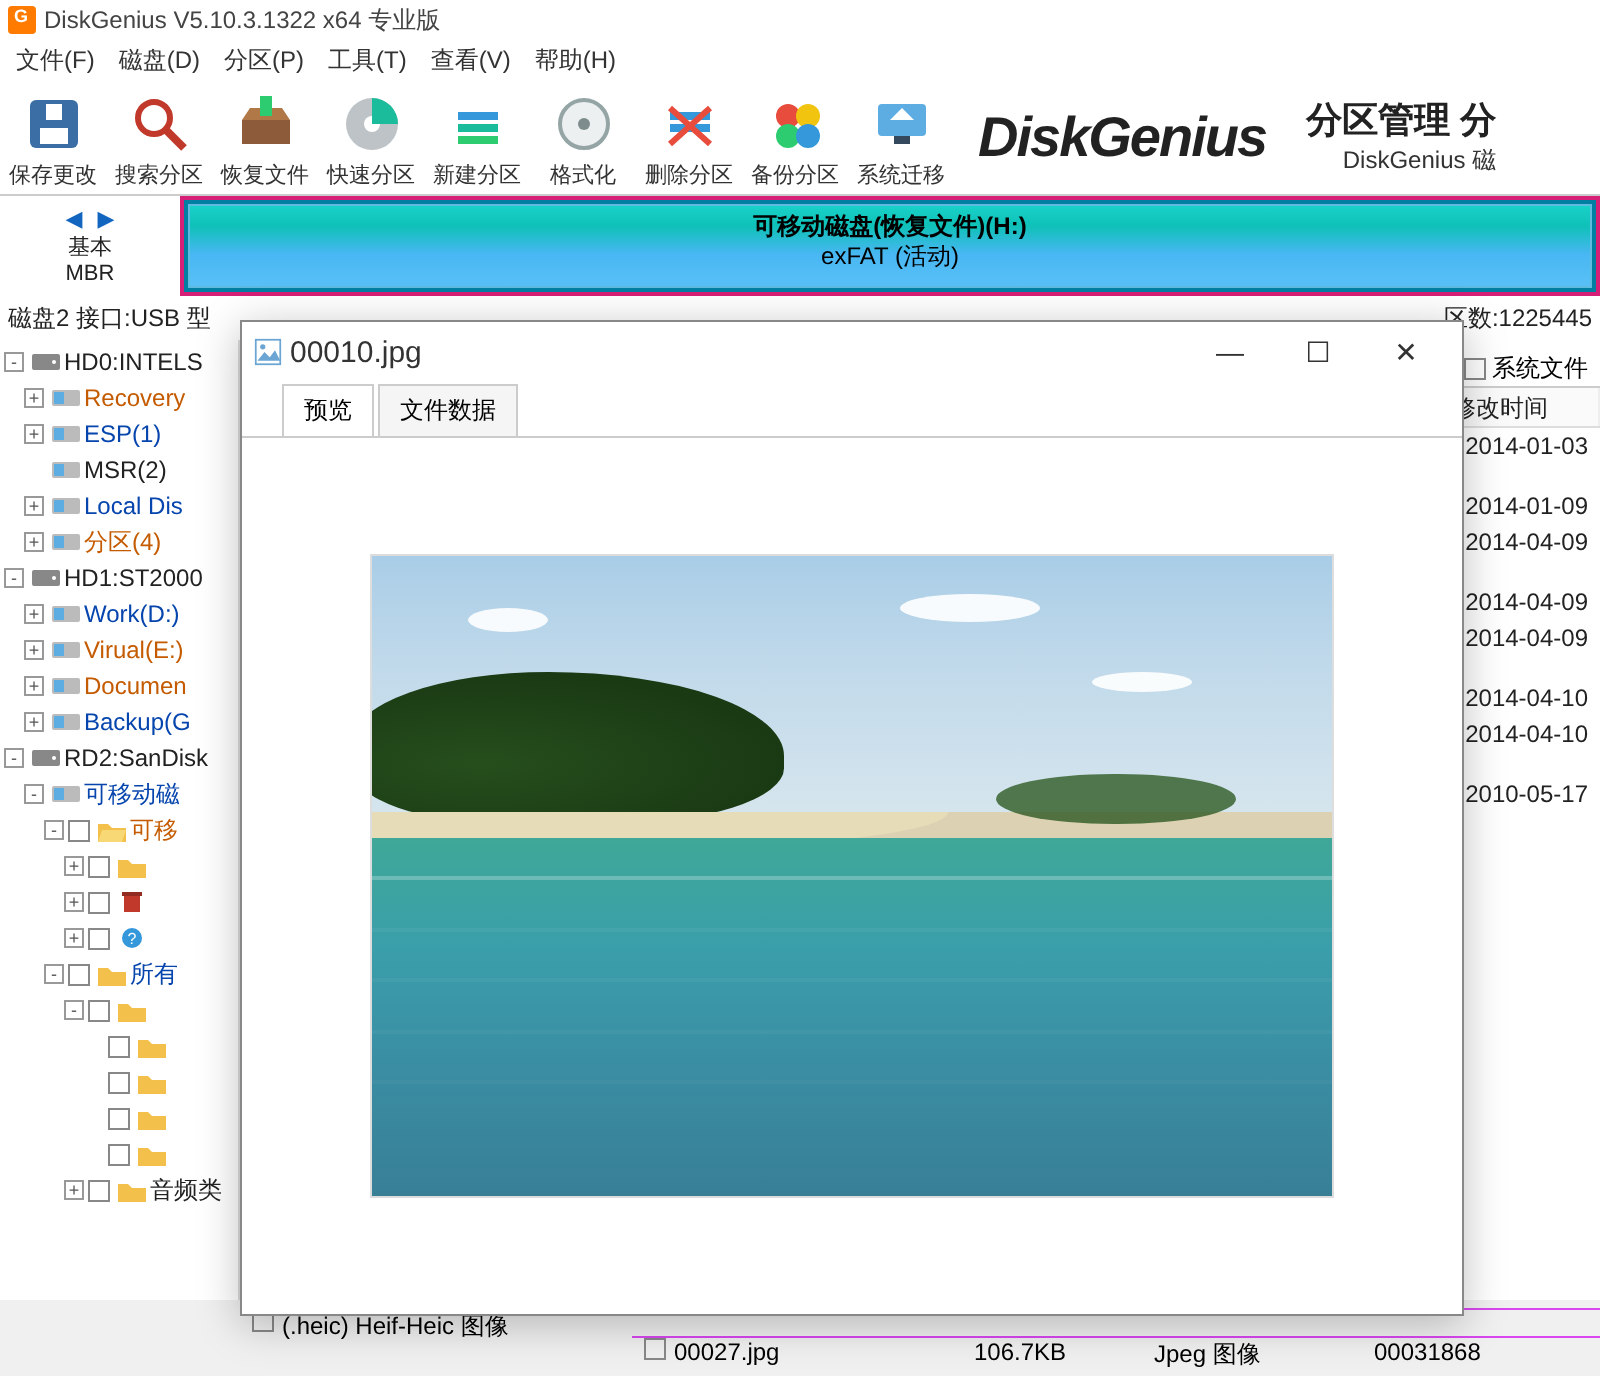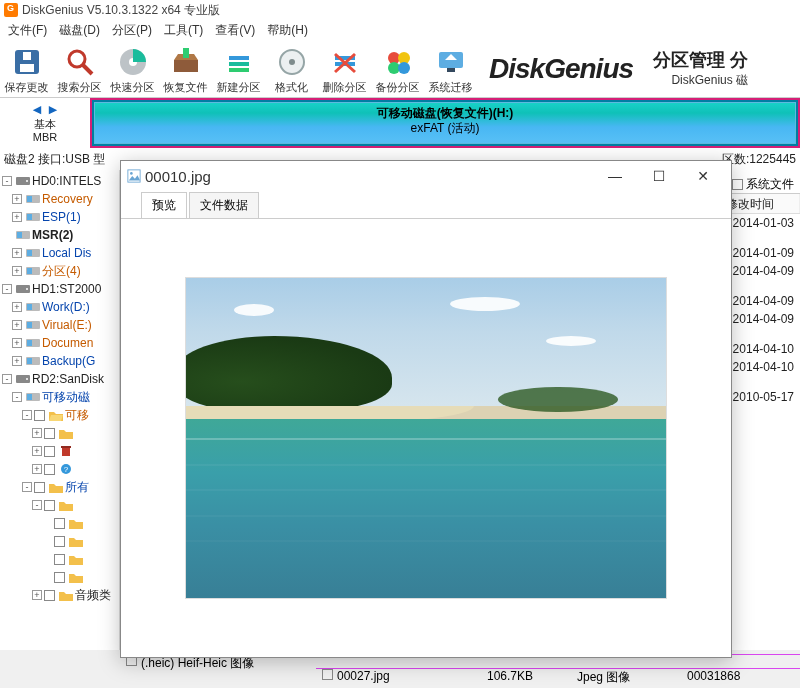--- a/index.html
+++ b/index.html
@@ -119,33 +119,33 @@
       </div>
       <div class="tool-btn">
         <span class="icon"><svg viewBox="0 0 32 32">
             <circle cx="13" cy="13" r="8" fill="none" stroke="#c0392b" stroke-width="3"></circle>
             <line x1="19" y1="19" x2="28" y2="28" stroke="#c0392b" stroke-width="4"></line>
           </svg></span>
         <span class="label">搜索分区</span>
       </div>
       <div class="tool-btn">
         <span class="icon"><svg viewBox="0 0 32 32">
+            <rect x="4" y="14" width="24" height="12" fill="#8e5b3a"></rect>
+            <polygon points="4,14 8,8 24,8 28,14" fill="#b07846"></polygon>
+            <rect x="13" y="2" width="6" height="10" fill="#2ecc71"></rect>
+          </svg></span>
+        <span class="label">恢复文件</span>
+      </div>
+      <div class="tool-btn">
+        <span class="icon"><svg viewBox="0 0 32 32">
             <circle cx="16" cy="16" r="13" fill="#bdc3c7"></circle>
             <circle cx="16" cy="16" r="4" fill="#fff"></circle>
             <path d="M16 3 A13 13 0 0 1 29 16 L16 16 Z" fill="#1abc9c"></path>
           </svg></span>
         <span class="label">快速分区</span>
-      </div>
-      <div class="tool-btn">
-        <span class="icon"><svg viewBox="0 0 32 32">
-            <rect x="4" y="14" width="24" height="12" fill="#8e5b3a"></rect>
-            <polygon points="4,14 8,8 24,8 28,14" fill="#b07846"></polygon>
-            <rect x="13" y="2" width="6" height="10" fill="#2ecc71"></rect>
-          </svg></span>
-        <span class="label">恢复文件</span>
       </div>
       <div class="tool-btn">
         <span class="icon"><svg viewBox="0 0 32 32">
             <rect x="6" y="10" width="20" height="4" fill="#3498db"></rect>
             <rect x="6" y="16" width="20" height="4" fill="#1abc9c"></rect>
             <rect x="6" y="22" width="20" height="4" fill="#2ecc71"></rect>
           </svg></span>
         <span class="label">新建分区</span>
       </div>
       <div class="tool-btn">
@@ -235,21 +235,21 @@
         <span>Recovery</span>
       </div>
       <div class="node blue" style="padding-left: 12px;">
         <span class="tw">+</span>
         <span class="ico"><svg width="14" height="12">
             <rect x="0" y="2" width="14" height="8" fill="#bbb" rx="1"></rect>
             <rect x="1" y="3" width="5" height="6" fill="#5dade2"></rect>
           </svg></span>
         <span>ESP(1)</span>
       </div>
-      <div class="node " style="padding-left: 2px; font-weight: bold;">
+      <div class="node " style="padding-left: 12px;">
         <span style="width:12px;display:inline-block"></span>
         <span class="ico"><svg width="14" height="12">
             <rect x="0" y="2" width="14" height="8" fill="#bbb" rx="1"></rect>
             <rect x="1" y="3" width="5" height="6" fill="#5dade2"></rect>
           </svg></span>
         <span>MSR(2)</span>
       </div>
       <div class="node blue" style="padding-left: 12px;">
         <span class="tw">+</span>
         <span class="ico"><svg width="14" height="12">

